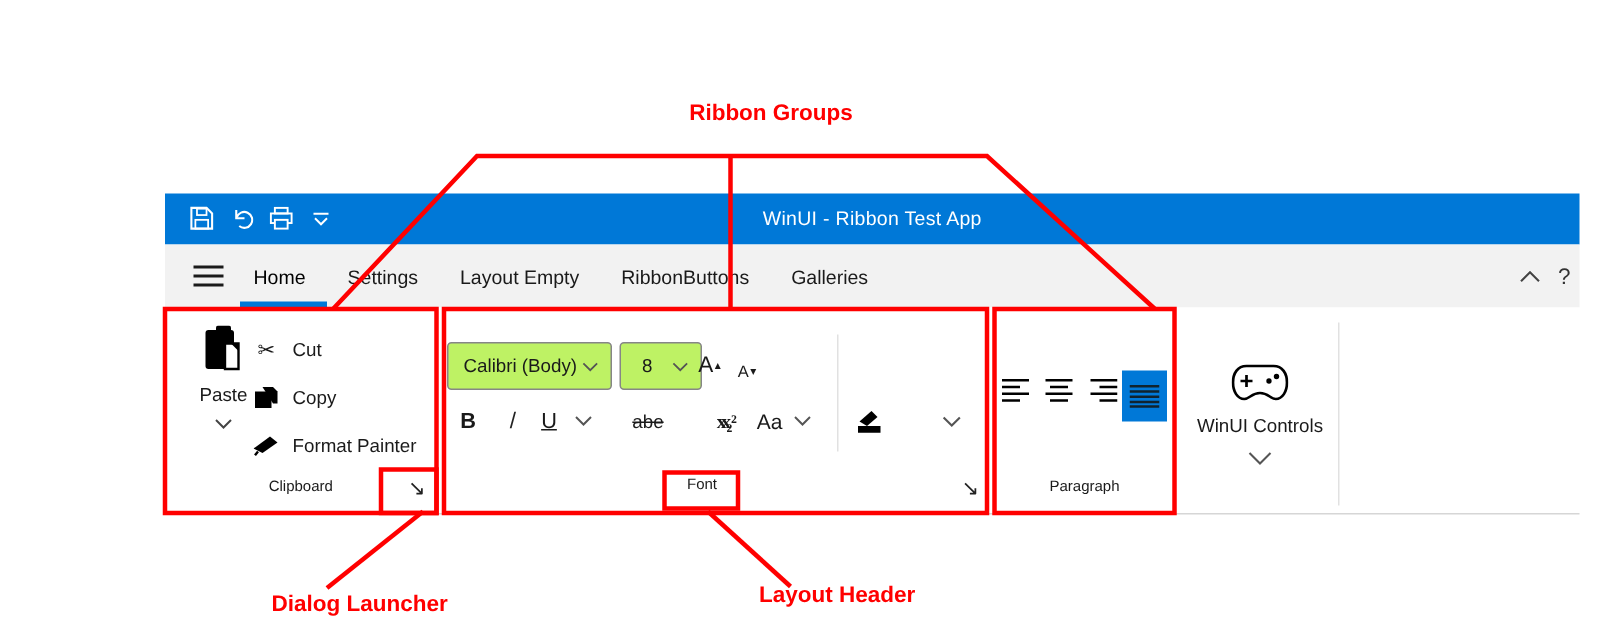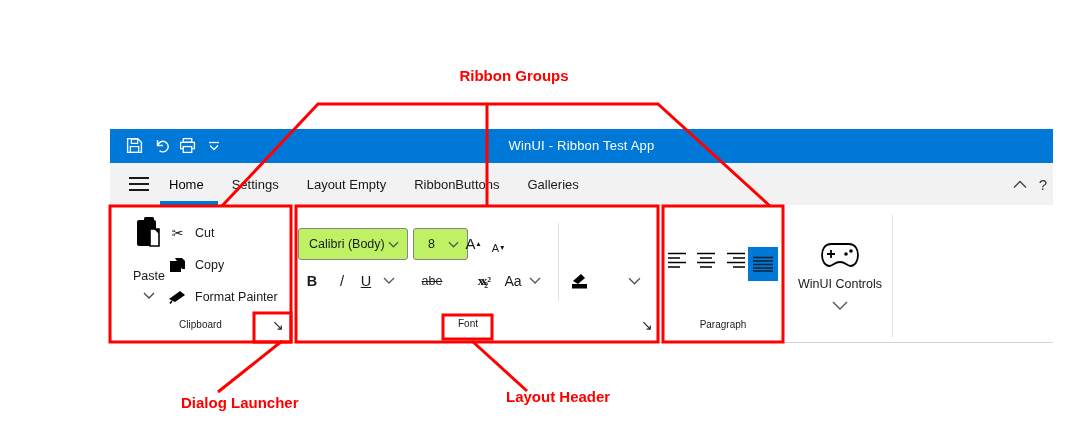--- a/index.html
+++ b/index.html
@@ -22,21 +22,21 @@
   .tab.selected { color:#000; }
   .tab-underline { position:absolute; left:50px; bottom:0; width:58px; height:4px; background:#0078d7; }
   .tab-right { position:absolute; top:0; height:100%; display:flex; align-items:center; }
   .collapse-btn { right:26px; }
   .help-btn { right:6px; font-size:15px; color:#333; }
 
   .content { position:relative; height:138px; background:#fff; border-bottom:1px solid #d6d6d6; font-size:12.5px; color:#1a1a1a; }
 
   
   .paste-btn { position:absolute; left:8px; top:12px; width:62px; display:flex; flex-direction:column; align-items:center; }
-  .paste-label { margin-top:16px; }
+  .paste-label { margin-top:3px; }
   .paste-chevron { margin-top:5px; }
   .small-btn { position:absolute; left:58px; height:26px; display:flex; align-items:center; gap:8px; }
   .small-btn .ic { width:19px; display:flex; justify-content:center; }
   .cut-glyph { font-size:14px; }
   .group-label { position:absolute; text-align:center; font-size:10px; color:#1a1a1a; }
   .clip-label { left:0; width:181px; top:114px; }
   .dl-arrow { position:absolute; font-size:14px; color:#222; line-height:1; }
 
   
   .combo { position:absolute; top:23px; height:32px; border:1px solid #868686; border-radius:3px; background:#bef264; display:flex; align-items:center; }

